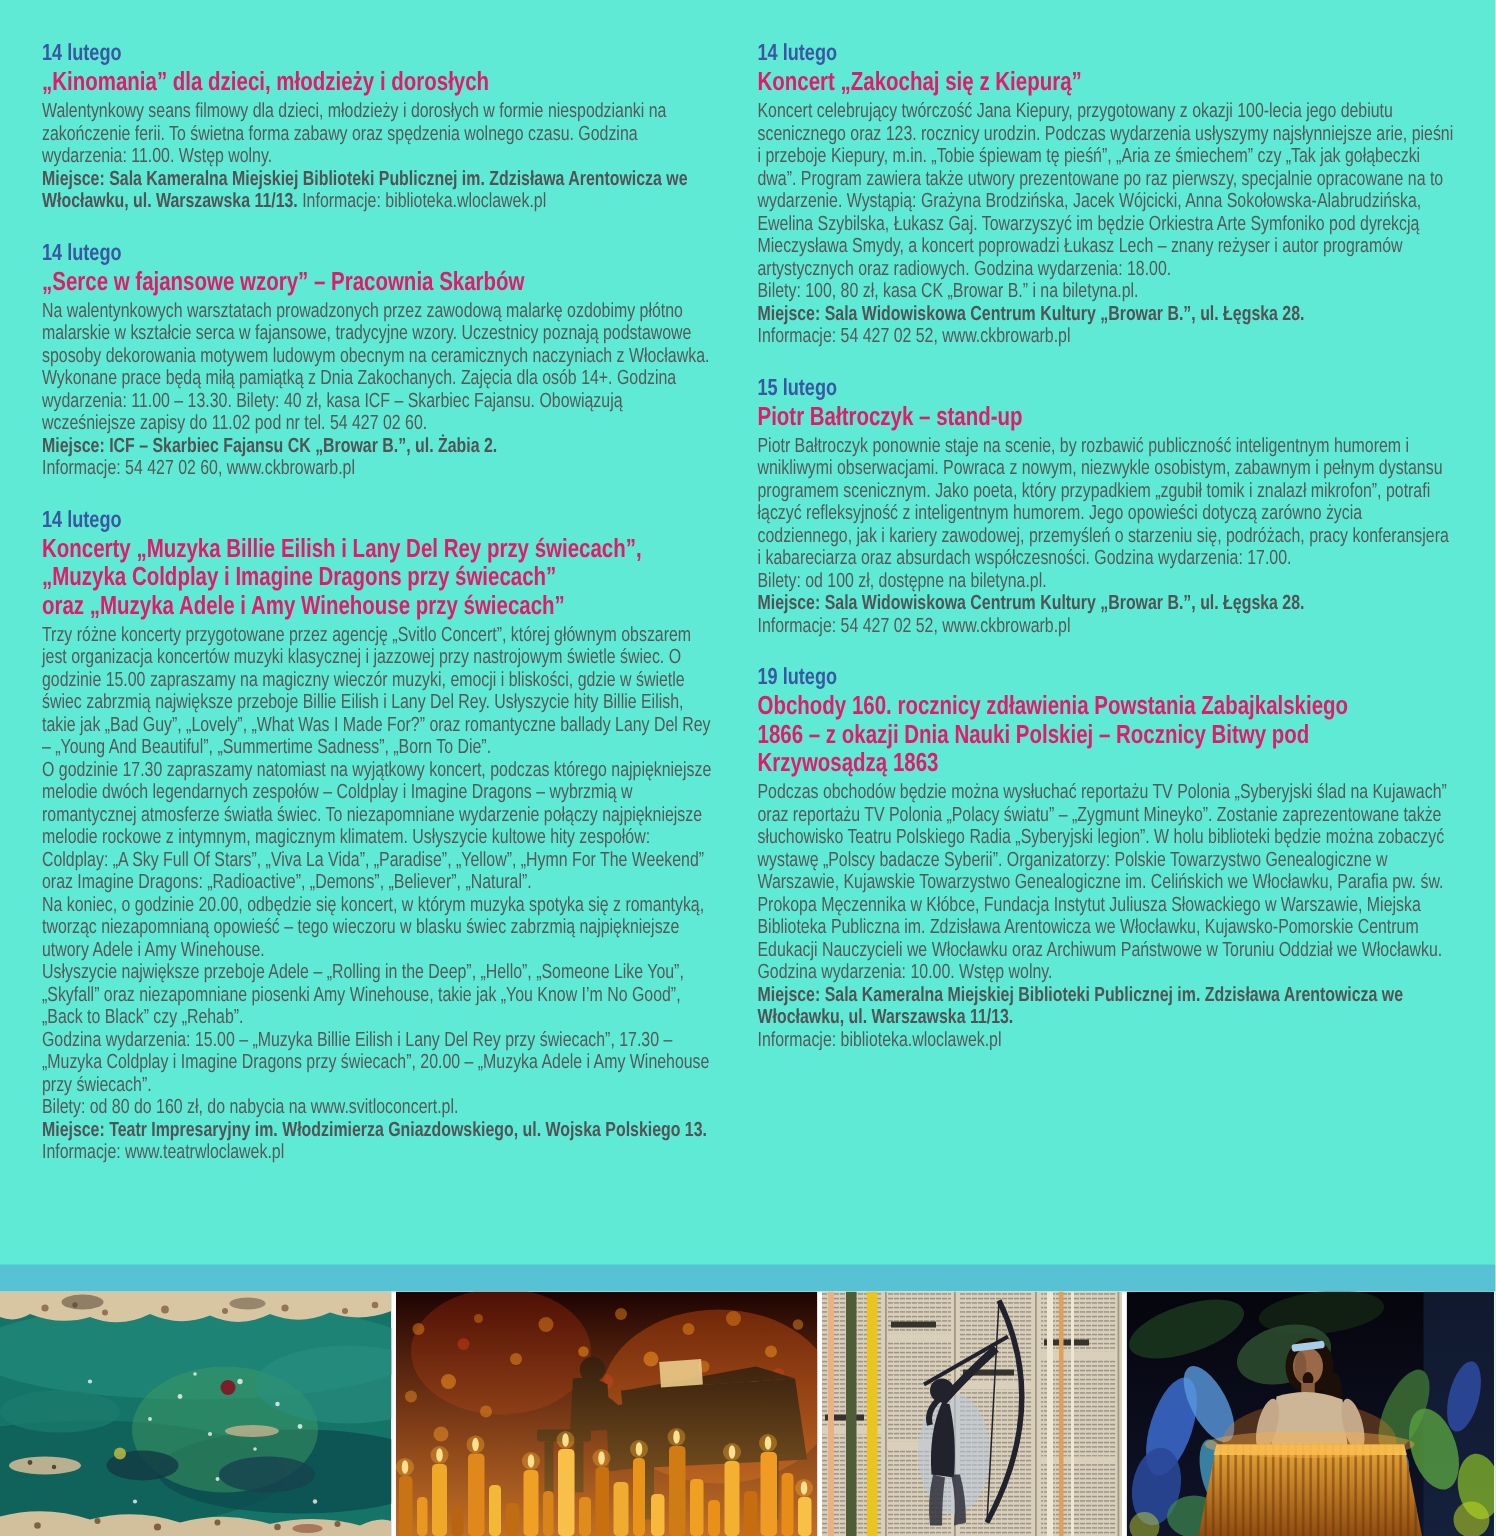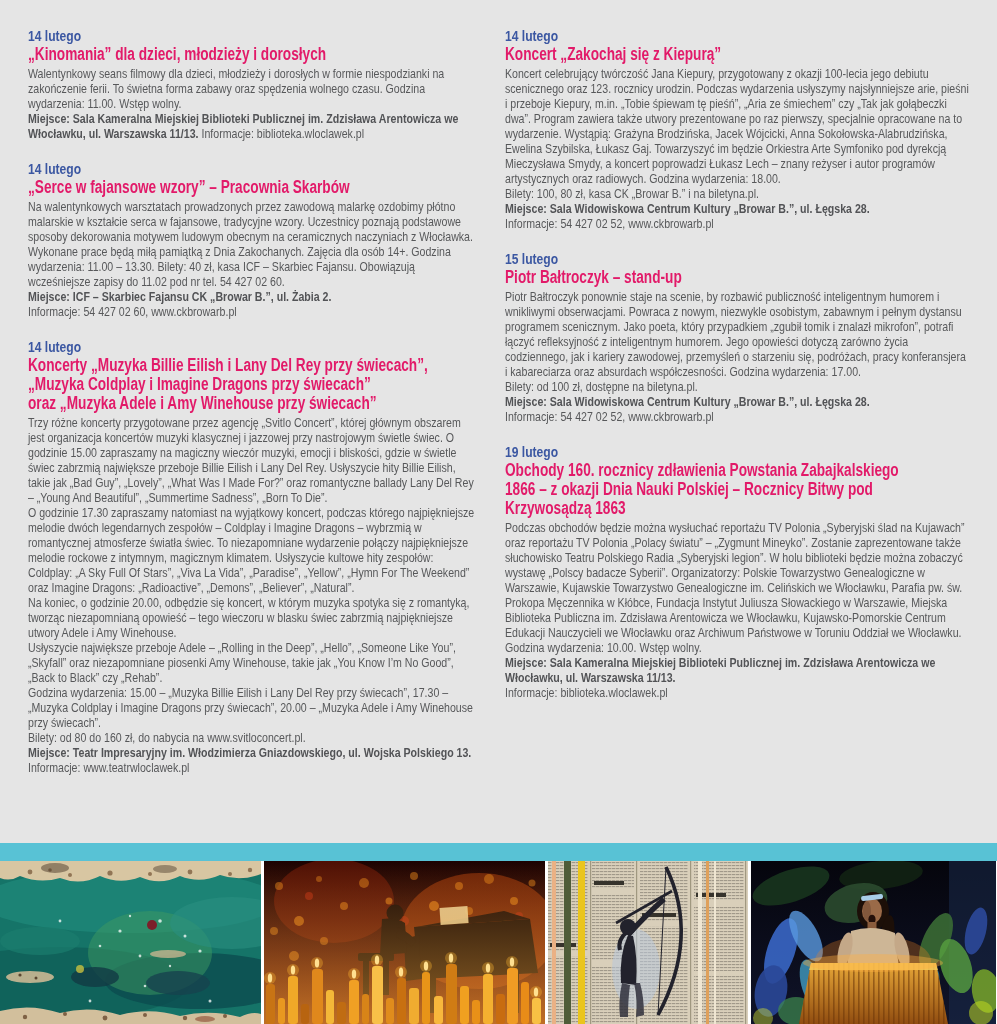--- a/index.html
+++ b/index.html
@@ -1,17 +1,17 @@
 <!DOCTYPE html>
 <html lang="pl"><head>
 <meta charset="utf-8">
 <style>
   * { margin:0; padding:0; box-sizing:border-box; }
   html,body { width:997px; height:1024px; overflow:hidden; background:#fff; }
-  .page { position:relative; width:997px; height:1024px; background:#e5e5e5;
+  .page { position:relative; width:997px; height:1024px; background:#5eead4;
           font-family:"Liberation Sans","DejaVu Sans",sans-serif; }
   .col { position:absolute; top:27px; transform:scaleX(0.78); transform-origin:0 0; }
   .col-left  { left:28px;  width:578px; }
   .col-right { left:505px; width:597px; }
   .event { margin-bottom:19px; }
   .date  { color:#3b57a2; font-weight:700; font-size:15.5px; line-height:17px; }
   .title { color:#e21a69; font-weight:700; font-size:17.5px; line-height:19px; margin:1px 0 2px; }
   .titles { margin:1px 0 2px; }
   .titles .title { margin:0; }
   p.body { color:#57585a; font-size:13.6px; line-height:15px; }

